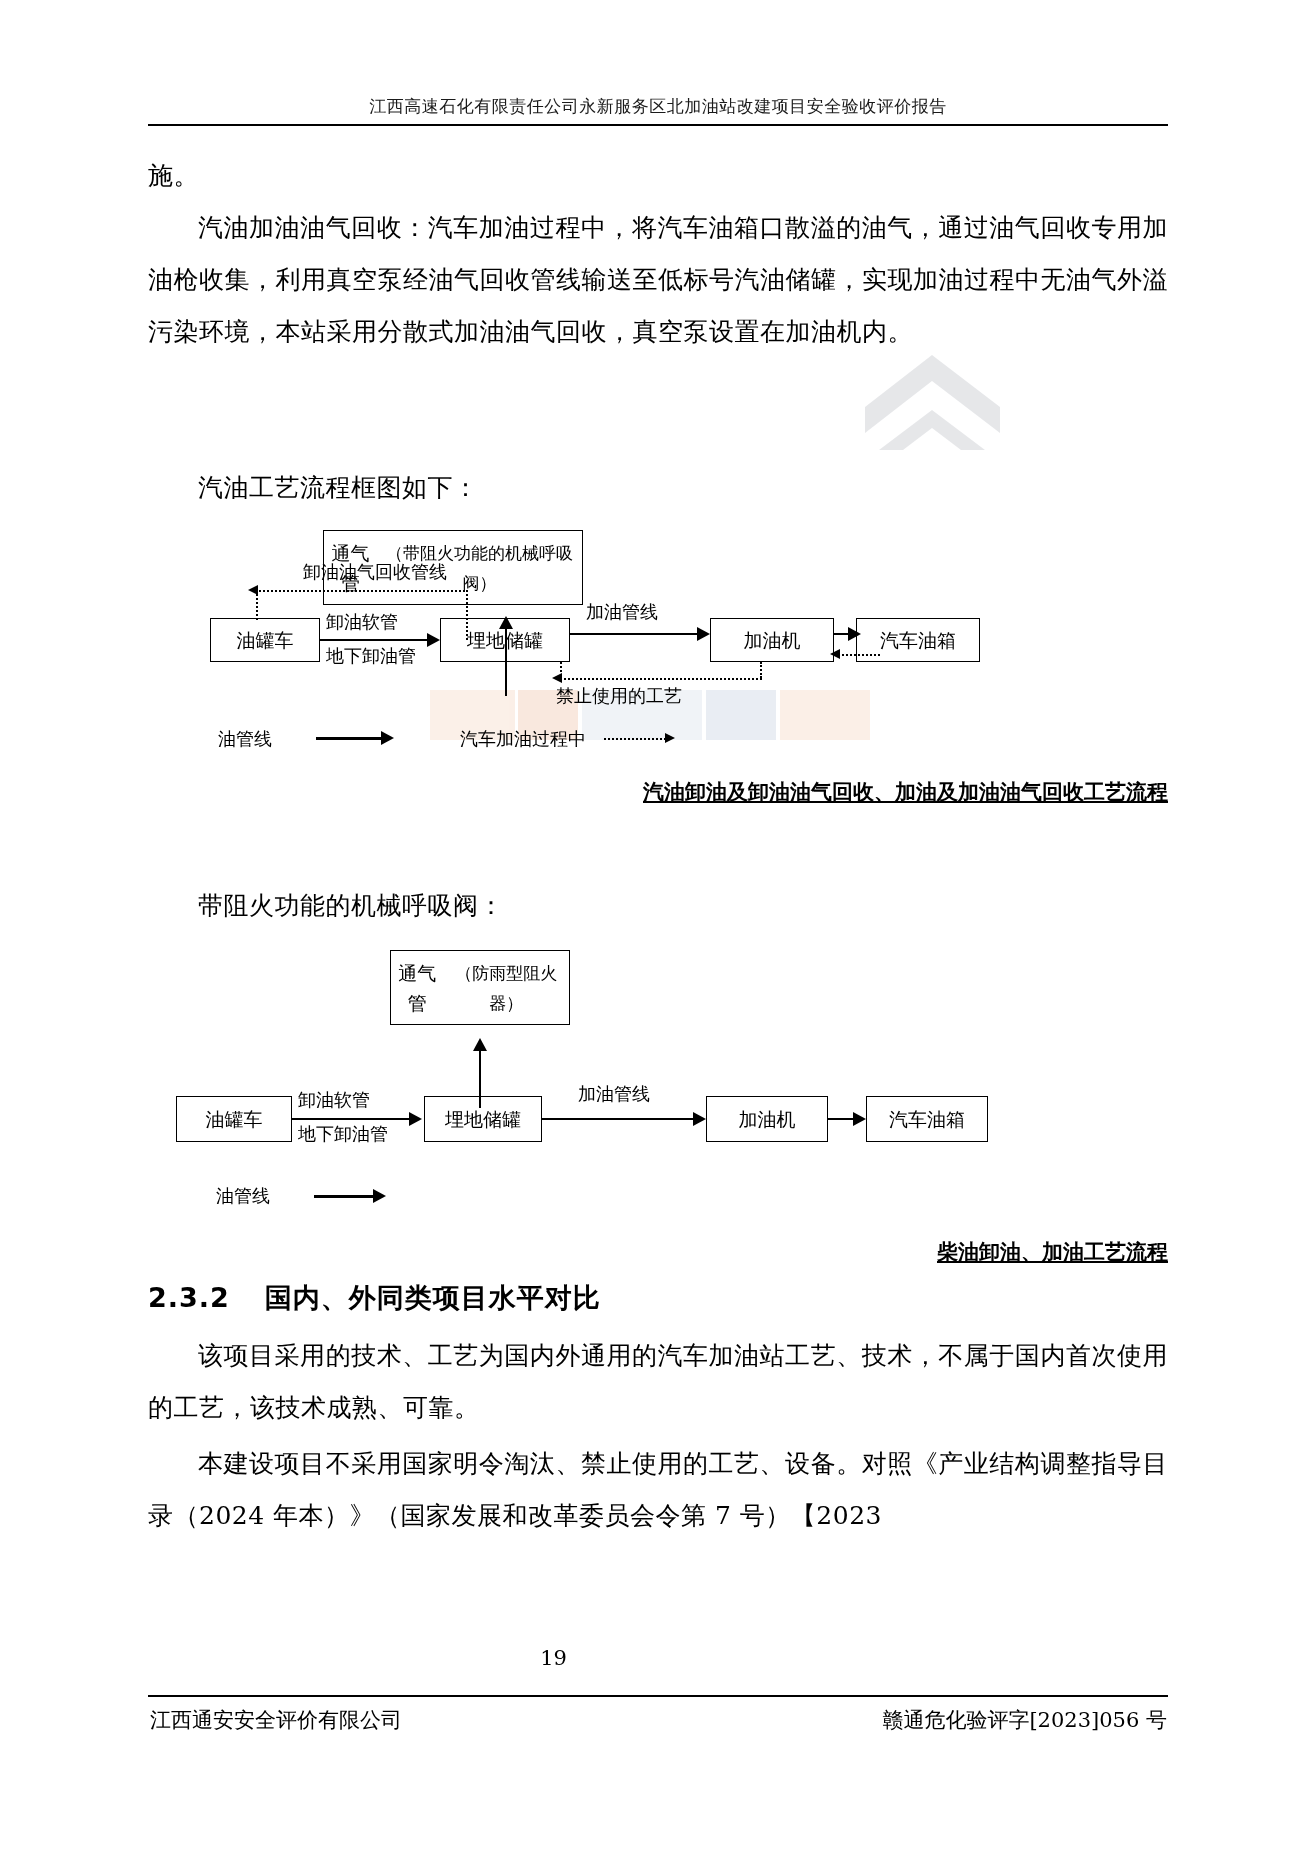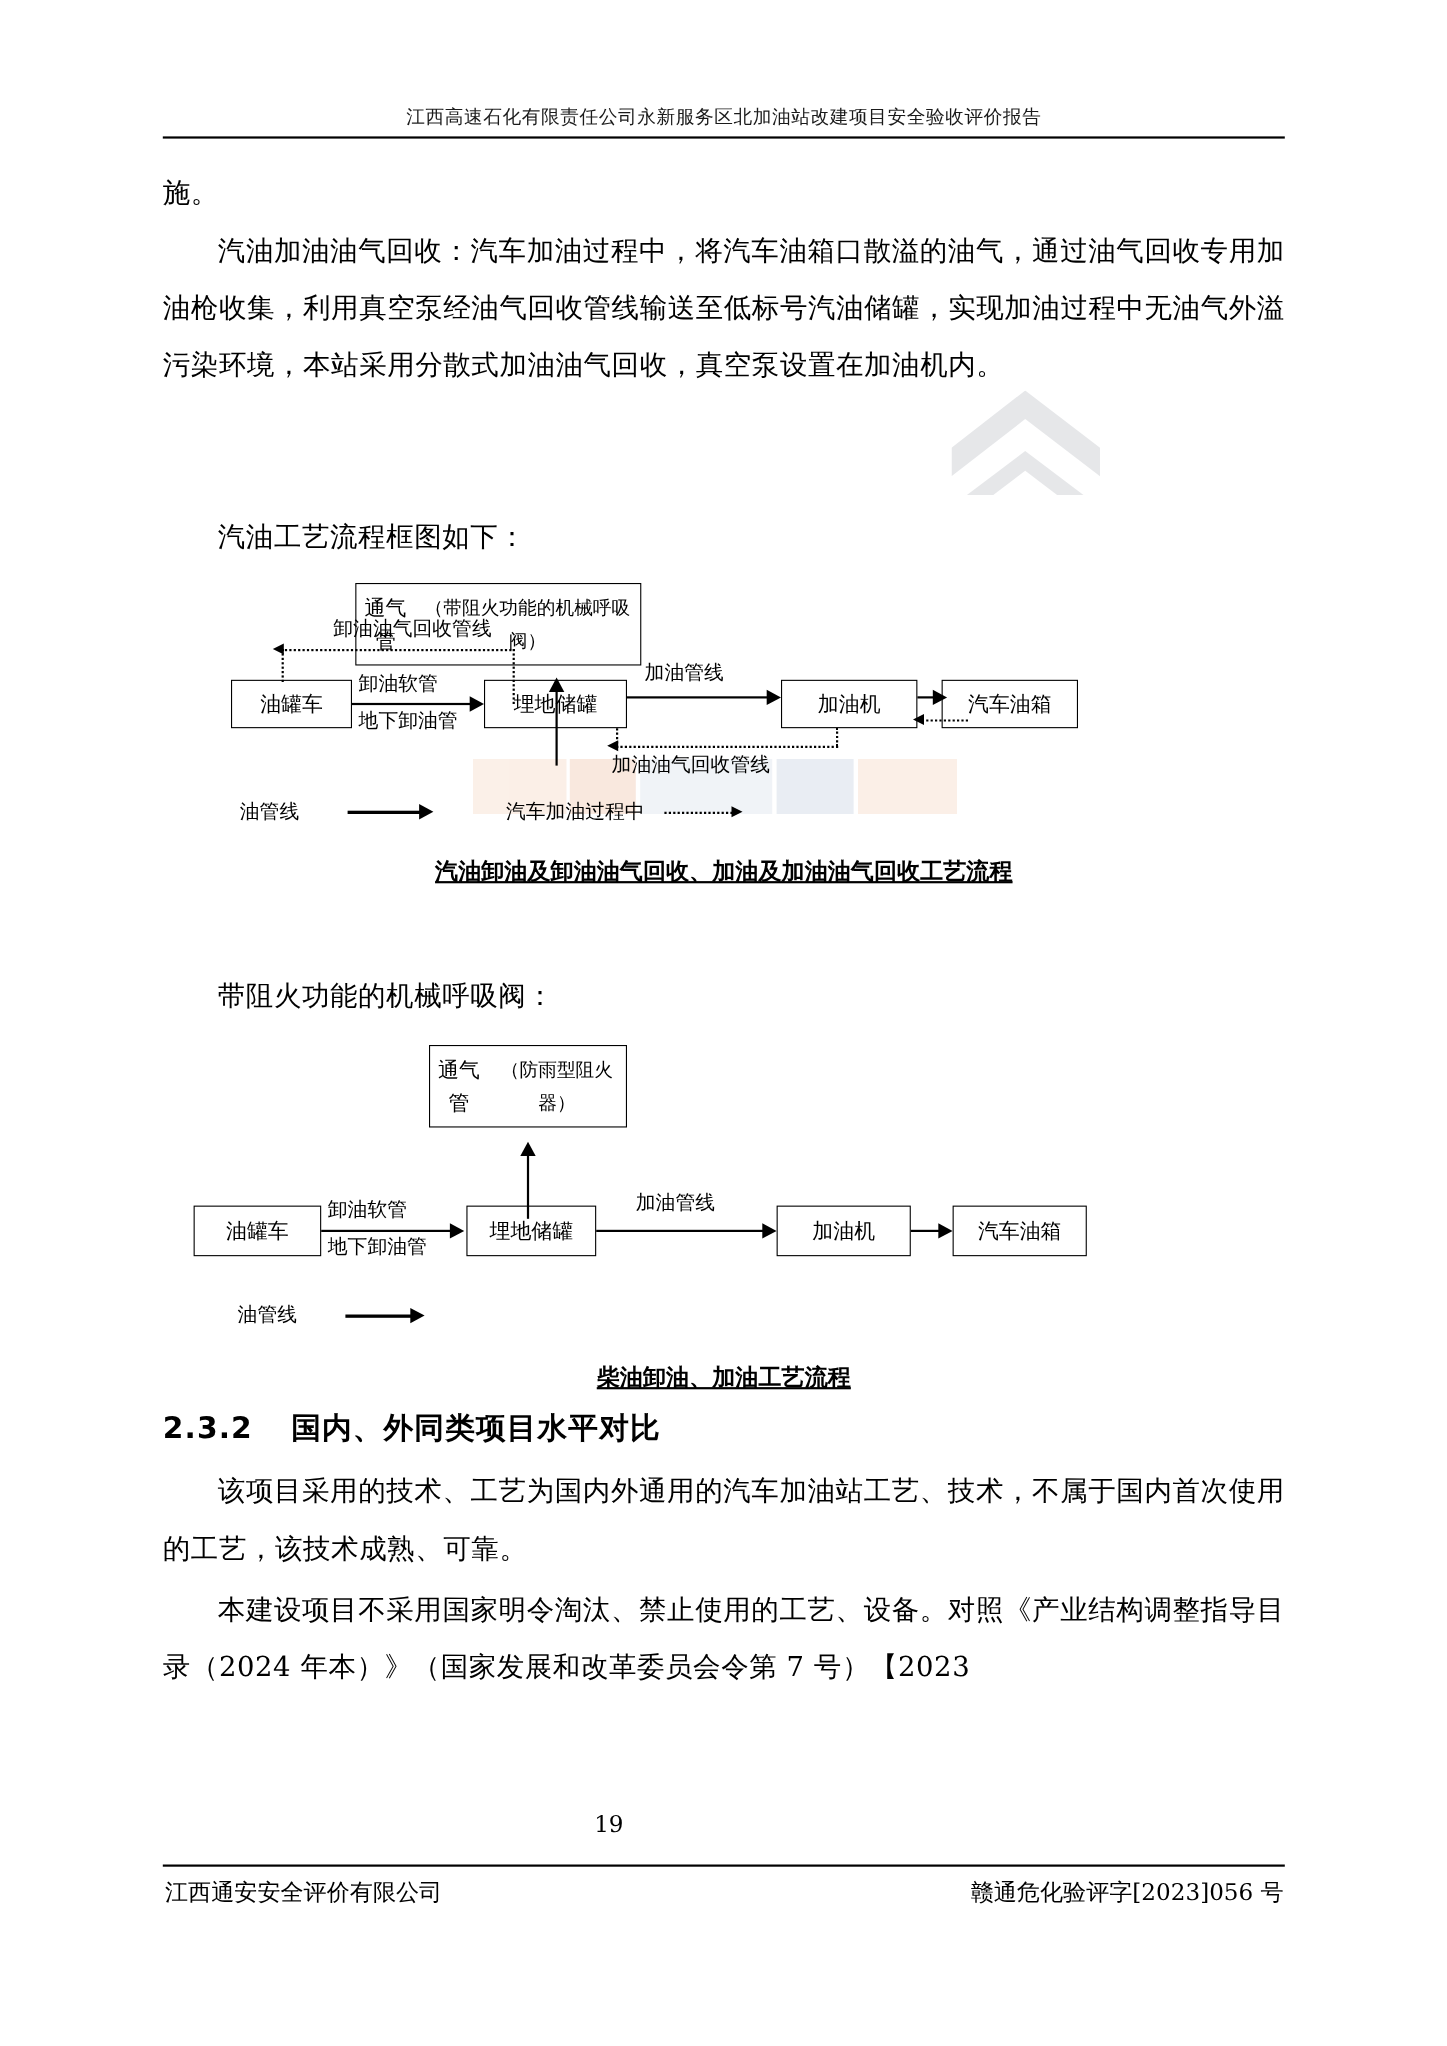--- a/index.html
+++ b/index.html
@@ -133,21 +133,21 @@
   .arrow-l-s {
     position: absolute;
     width: 0; height: 0;
     border-top: 5px solid transparent;
     border-bottom: 5px solid transparent;
     border-right: 10px solid #000;
   }
   .caption {
     position: absolute;
     width: 100%;
-    text-align: center;
+    text-align: right;
     font-family: "DejaVu Sans", "Liberation Sans", sans-serif;
     font-weight: bold;
     font-size: 21px;
     text-decoration: underline;
     color: #000;
   }
 
   
   .heading {
     position: absolute;
@@ -259,21 +259,21 @@
     <div class="line" style="left:686px; top:103px; width:22px; height:2px;"></div>
     <div class="arrow-r" style="left:700px; top:97px;"></div>
 
     <div class="dline" style="left:690px; top:124px; width:42px;"></div>
     <div class="arrow-l-s" style="left:682px; top:119px;"></div>
 
     <div class="dlinev" style="left:612px; top:132px; height:16px;"></div>
     <div class="dline" style="left:412px; top:148px; width:202px;"></div>
     <div class="dlinev" style="left:412px; top:132px; height:18px;"></div>
     <div class="arrow-l-s" style="left:404px; top:143px;"></div>
-    <div class="lbl" style="left:408px; top:152px;">加油油气回收管线</div>
+    <div class="lbl" style="left:408px; top:152px;">禁止使用的工艺</div>
 
     <div class="lbl" style="left:70px; top:195px;">油管线</div>
     <div class="line" style="left:168px; top:207px; width:66px; height:3px;"></div>
     <div class="arrow-r" style="left:233px; top:201px;"></div>
 
     <div class="lbl" style="left:312px; top:195px;">汽车加油过程中</div>
     <div class="dline" style="left:456px; top:208px; width:62px;"></div>
     <div class="arrow-r-s" style="left:517px; top:203px;"></div>
 
     <div class="caption" style="left:0; top:248px;">汽油卸油及卸油油气回收、加油及加油油气回收工艺流程</div>

